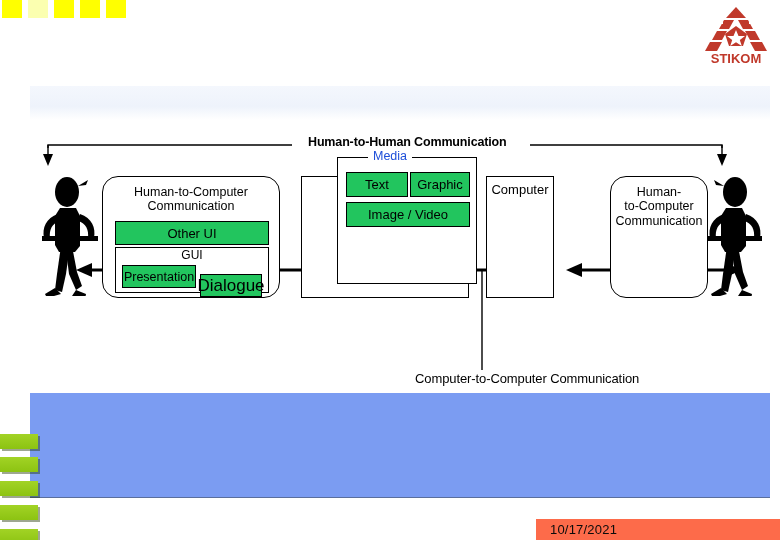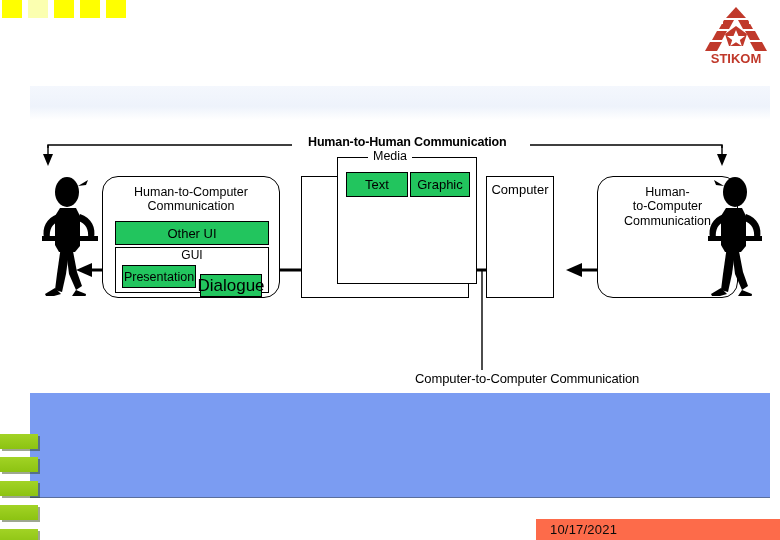--- a/index.html
+++ b/index.html
@@ -95,21 +95,21 @@
     font-size:12.5px;color:#000000;line-height:1.15;
   }
 
   
   #mediagroup{
     position:absolute;left:307px;top:37px;width:138px;height:125px;
     border:1.5px solid #000;background:#fff;
   }
   #medialabel{
     position:absolute;left:338px;top:29px;background:#fff;
-    padding:0 5px;font-size:12.5px;color:#000000;
+    padding:0 5px;font-size:12.5px;color:#1d4ed8;
   }
 
   svg.arrows{position:absolute;left:0;top:0;width:740px;height:274px;overflow:visible;}
   .figure{position:absolute;}
 </style>
 </head>
 <body>
 
 <div id="slide">
 
@@ -212,28 +212,29 @@
           <div class="ibox" style="left:84px;top:26px;width:60px;height:21px;font-size:17px;">Dialogue</div>
         </div>
       </div>
 
       <div class="sbox" style="left:271px;top:56px;width:166px;height:120px;">
         <div class="boxtitle" style="top:6px;font-size:13px;">Computer</div>
       </div>
       <div id="mediagroup">
         <div class="ibox" style="left:8px;top:14px;width:60px;height:23px;font-size:13px;">Text</div>
         <div class="ibox" style="left:72px;top:14px;width:58px;height:23px;font-size:13px;">Graphic</div>
+        <div class="ibox" style="left:8px;top:44px;width:122px;height:23px;font-size:13px;">Image / Video</div>
       </div>
       <div id="medialabel">Media</div>
 
       <div class="sbox" style="left:456px;top:56px;width:66px;height:120px;">
         <div class="boxtitle" style="top:6px;font-size:13px;">Computer</div>
       </div>
 
-      <div class="rbox" style="left:567px;top:56px;width:96px;height:120px;padding-left:43px;">
+      <div class="rbox" style="left:580px;top:56px;width:96px;height:120px;">
         <div class="boxtitle" style="top:8px;font-size:12.5px;">
           <span>Human-</span><br>
           <span>to-Computer</span><br>
           <span>Communication</span>
         </div>
       </div>
 
       <div class="figure" style="left:672px;top:56px;width:64px;height:120px;">
         <svg width="64" height="120" viewBox="0 0 64 120">
           <g fill="#000">

